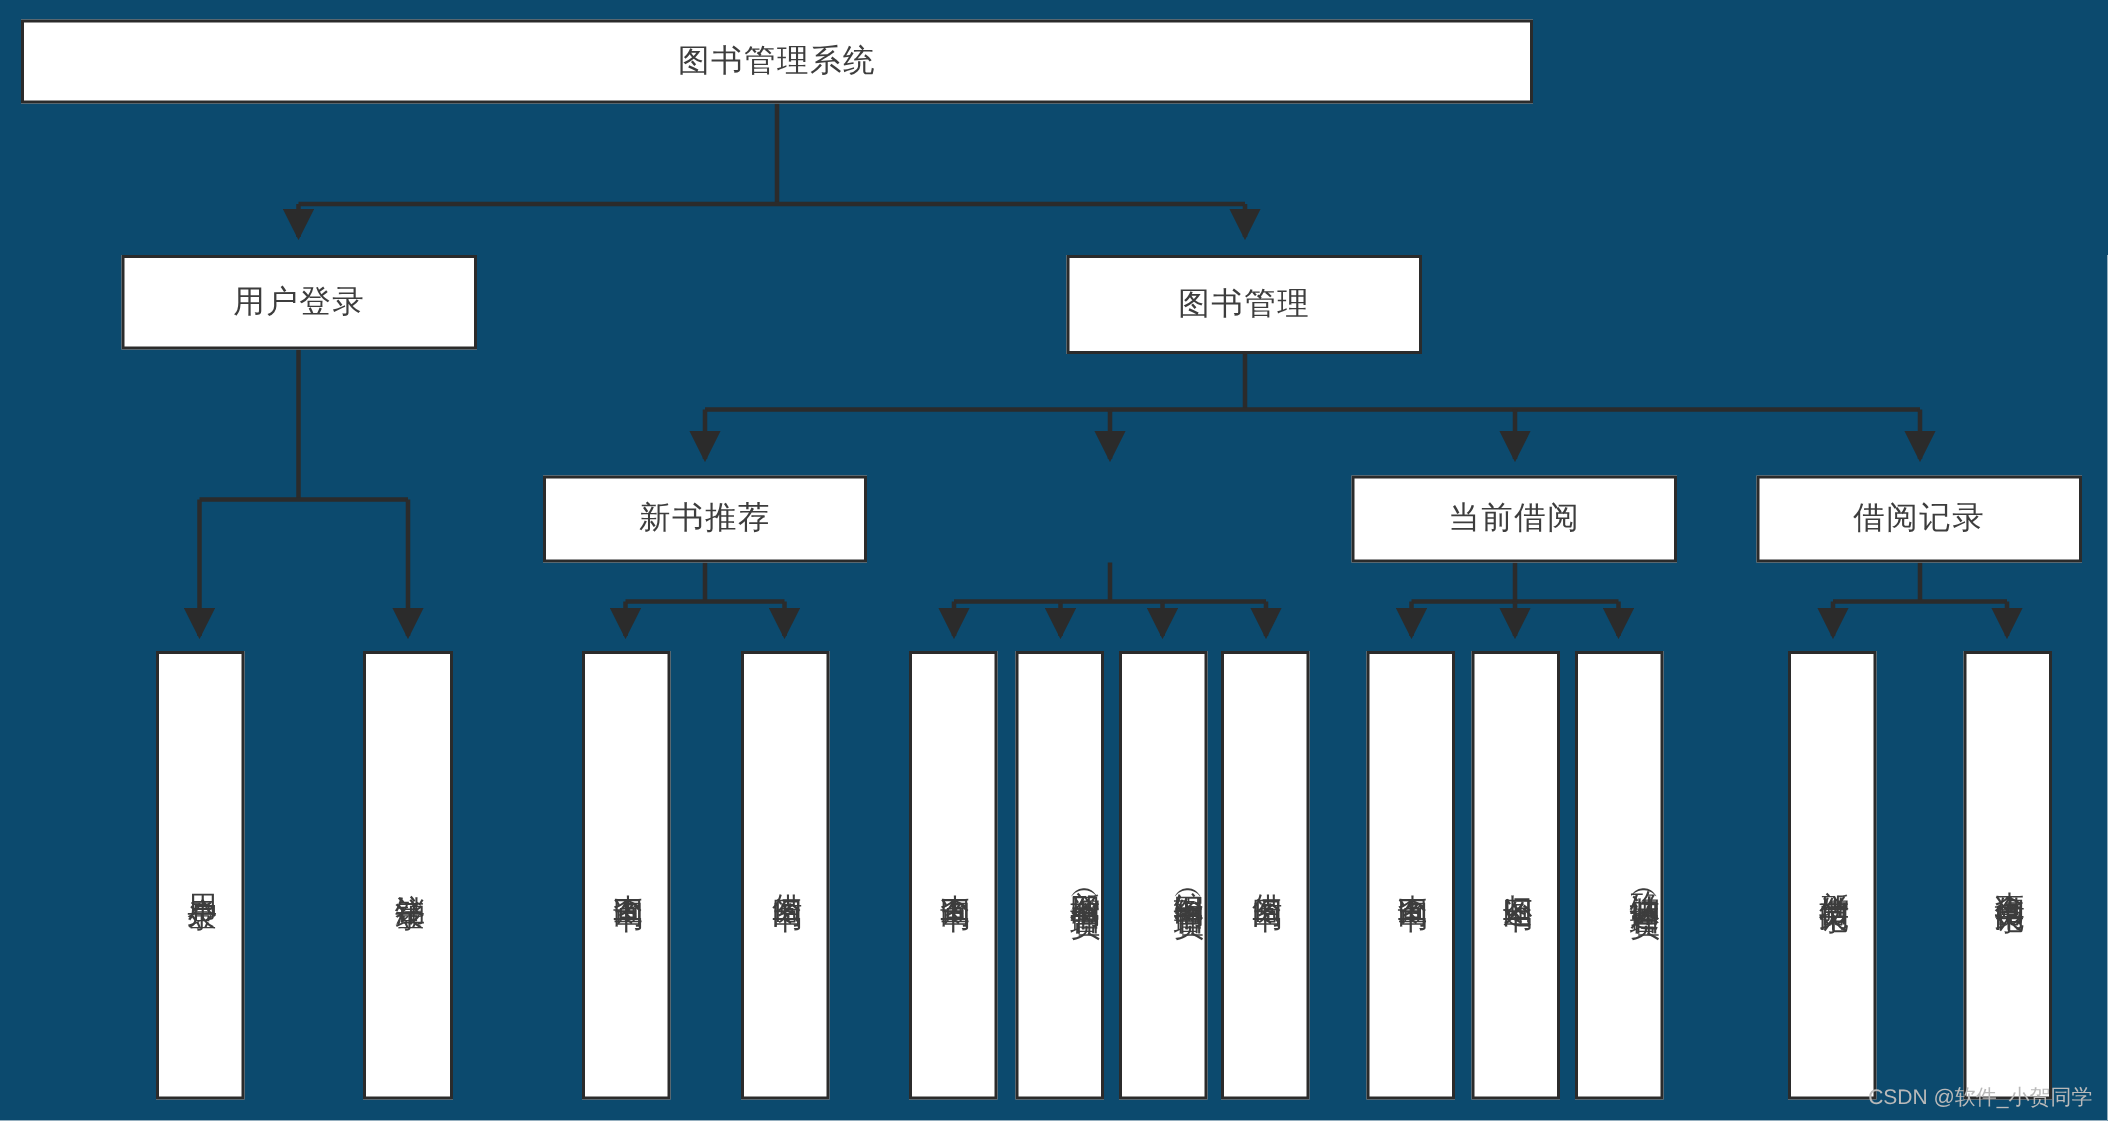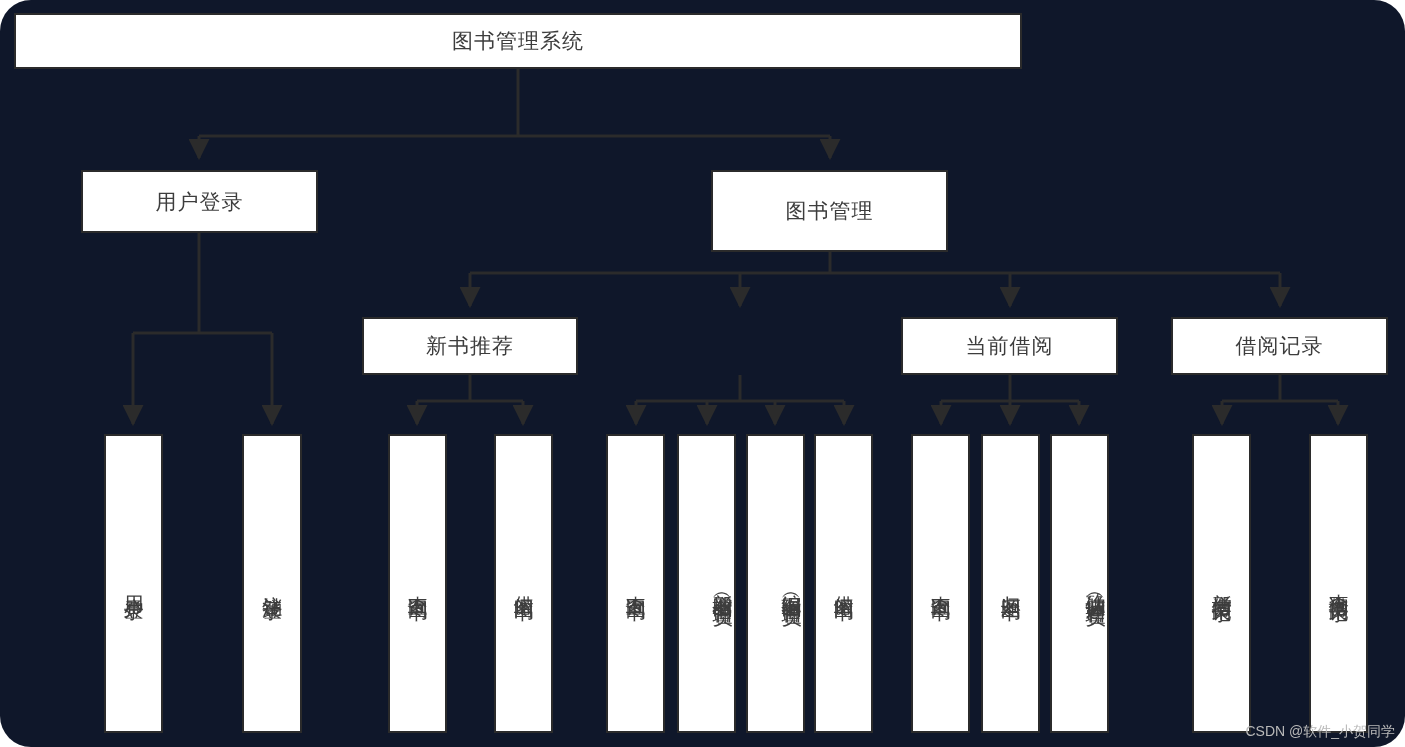--- a/index.html
+++ b/index.html
@@ -7,23 +7,22 @@
     padding: 0;
     background: #ffffff;
   }
   body {
     font-family: "Liberation Sans", "DejaVu Sans", sans-serif;
   }
   #stage {
     position: relative;
     width: 1405px;
     height: 747px;
-    background: #0f172a;
+    background: #0c4a6e;
     overflow: hidden;
-    border-radius: 31px;
   }
   svg#wires {
     position: absolute;
     left: 0;
     top: 0;
     width: 1405px;
     height: 747px;
     pointer-events: none;
   }
   .node {
@@ -123,21 +122,21 @@
     </g>
   </svg>
 
   <div class="node node-h" style="left:14px; top:13px; width:1008px; height:56px;">
     <span>图书管理系统</span>
   </div>
 
   <div class="node node-h" style="left:81px; top:170px; width:237px; height:63px;">
     <span>用户登录</span>
   </div>
-  <div class="node node-h" style="left:711px; top:170px; width:237px; height:82px;">
+  <div class="node node-h" style="left:711px; top:170px; width:237px; height:66px;">
     <span>图书管理</span>
   </div>
 
   <div class="node node-h" style="left:362px; top:317px; width:216px; height:58px;">
     <span>新书推荐</span>
   </div>
   <div class="node node-h" style="left:901px; top:317px; width:217px; height:58px;">
     <span>当前借阅</span>
   </div>
   <div class="node node-h" style="left:1171px; top:317px; width:217px; height:58px;">

